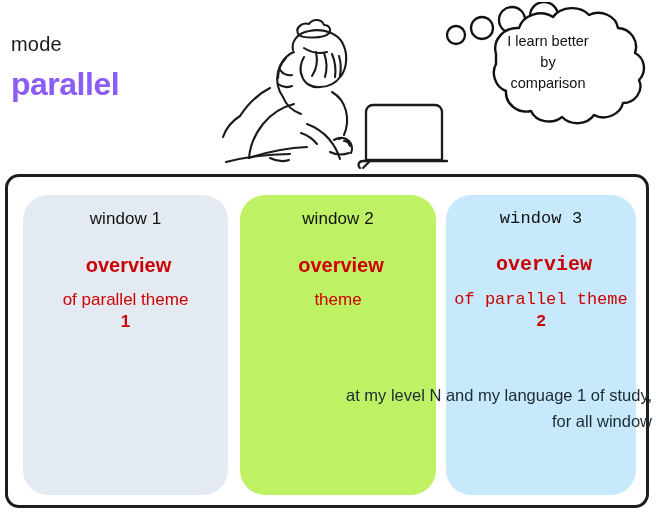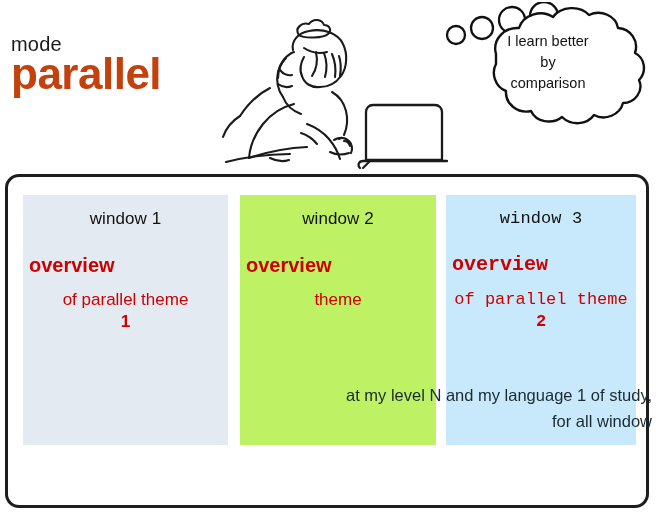--- a/index.html
+++ b/index.html
@@ -27,24 +27,24 @@
     position: absolute;
     left: 11px; top: 34px;
     font-size: 20px;
     color: #1a1a1a;
     letter-spacing: 0.2px;
     line-height: 1;
   }
 
   #mode-value {
     position: absolute;
-    left: 11px; top: 52px;
-    font-size: 44px;
+    left: 11px; top: 68px;
+    font-size: 32px;
     font-weight: bold;
-    color: #c2410c;
+    color: #8b5cf6;
     letter-spacing: -0.5px;
     line-height: 1;
   }
 
   
   #illustration {
     position: absolute;
     left: 208px; top: 0px;
     width: 240px; height: 172px;
   }
@@ -80,37 +80,39 @@
 
   #columns {
     position: absolute;
     left: 0; top: 0;
     width: 644px; height: 334px;
   }
 
   .window-col {
     position: absolute;
     top: 18px;
-    height: 250px;
+    height: 300px;
     box-sizing: border-box;
     padding-top: 14px;
+    border-radius: 25px;
   }
   #col-1 { left: 15px;  width: 205px; background: #E4EAF1; }
   #col-2 { left: 232px; width: 196px; background: #bef264; }
   #col-3 { left: 438px; width: 190px; background: #C8E9FB; font-family: Liberation Mono, monospace; }
 
   .window-title {
     text-align: center;
     font-size: 17px;
     color: #111111;
     line-height: 1.2;
     letter-spacing: 0.1px;
   }
 
   .overview-word {
+    text-align: center;
     font-size: 20px;
     font-weight: bold;
     color: #CC0000;
     margin-top: 24px;
     line-height: 1.2;
     padding-left: 6px;
   }
 
   .overview-sub {
     text-align: center;

